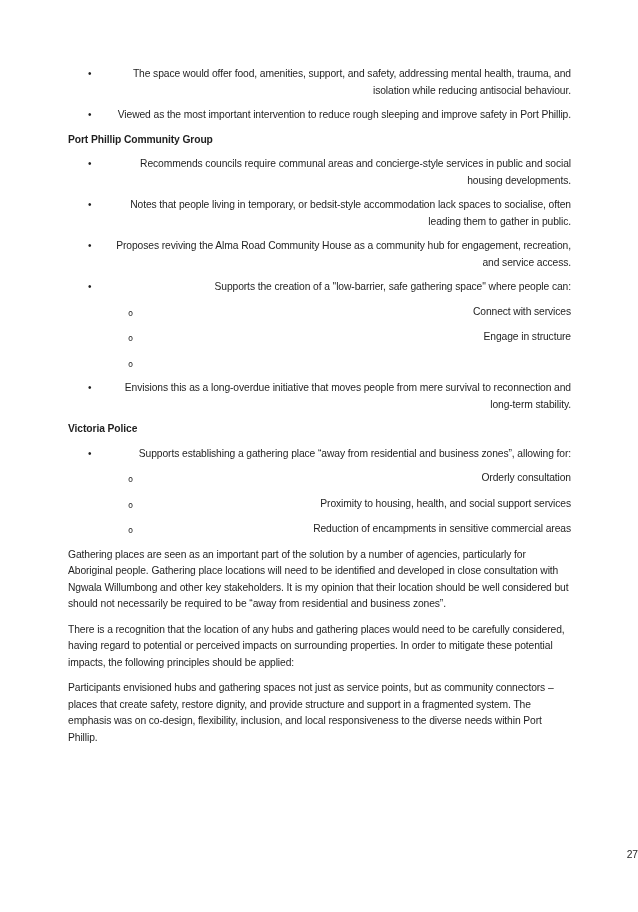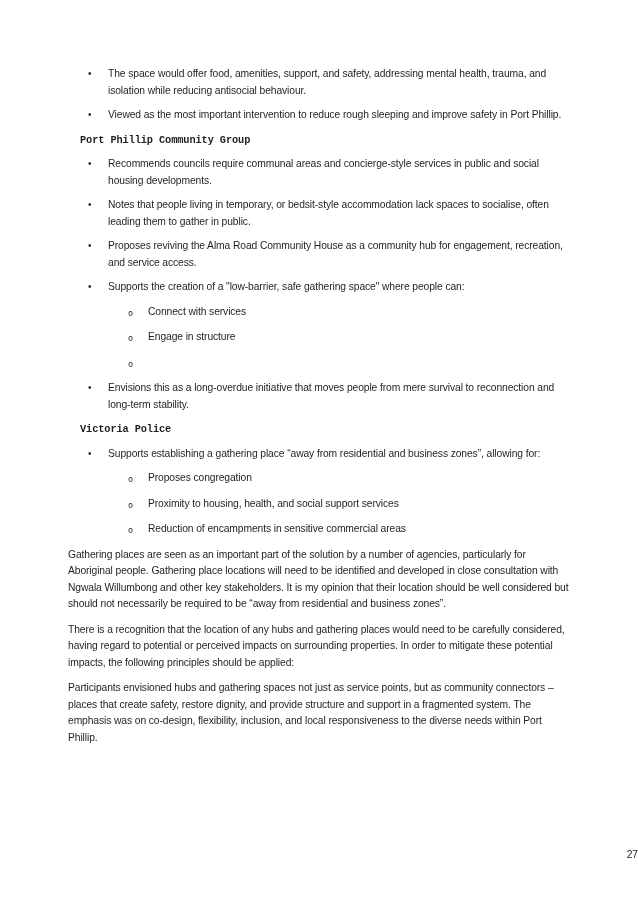--- a/index.html
+++ b/index.html
@@ -20,43 +20,42 @@
     overflow: hidden;
   }
   .content {
     position: absolute;
     left: 68px;
     top: 66px;
     width: 503px;
   }
   .heading {
     font-weight: 700;
-    margin: 0 0 8px 12px;
-    font-family: Liberation Mono, monospace;
+    margin: 0 0 8px 0;
   }
   .bullet {
     display: flex;
     align-items: flex-start;
     margin: 0 0 8px 0;
   }
   .bullet.lvl1 { padding-left: 20px; }
   .bullet.lvl2 { padding-left: 60px; }
   .bullet .marker {
     flex: 0 0 20px;
     width: 20px;
   }
   .bullet.lvl1 .marker {
     font-size: 10px;
   }
   .bullet.lvl2 .marker {
     font-family: "DejaVu Sans Mono", monospace;
     font-size: 8.5px;
     padding-top: 1px;
   }
-  .bullet .btext { flex: 1; }
+  .bullet .btext { flex: 1; text-align: right; }
   .para {
     margin: 6px 0 9px 0;
   }
   .page-number {
     position: absolute;
     top: 847px;
     left: 0;
     width: 100%;
     text-align: right;
     color: #1f1f1f;
@@ -107,21 +106,21 @@
         <span class="marker">•</span>
         <span class="btext">Envisions this as a long-overdue initiative that moves people from mere survival to reconnection and long-term stability.</span>
       </div>
       <div class="heading">Victoria Police</div>
       <div class="bullet lvl1">
         <span class="marker">•</span>
         <span class="btext">Supports establishing a gathering place “away from residential and business zones”, allowing for:</span>
       </div>
       <div class="bullet lvl2">
         <span class="marker">o</span>
-        <span class="btext">Proposes congregation</span>
+        <span class="btext">Orderly consultation</span>
       </div>
       <div class="bullet lvl2">
         <span class="marker">o</span>
         <span class="btext">Proximity to housing, health, and social support services</span>
       </div>
       <div class="bullet lvl2">
         <span class="marker">o</span>
         <span class="btext">Reduction of encampments in sensitive commercial areas</span>
       </div>
       <p class="para">Gathering places are seen as an important part of the solution by a number of agencies, particularly for Aboriginal people. Gathering place locations will need to be identified and developed in close consultation with Ngwala Willumbong and other key stakeholders. It is my opinion that their location should be well considered but should not necessarily be required to be “away from residential and business zones”.</p>

